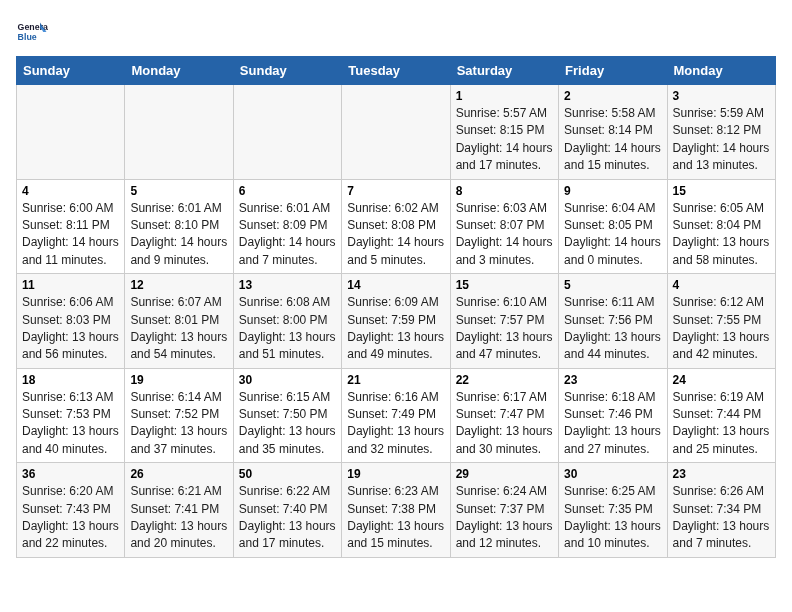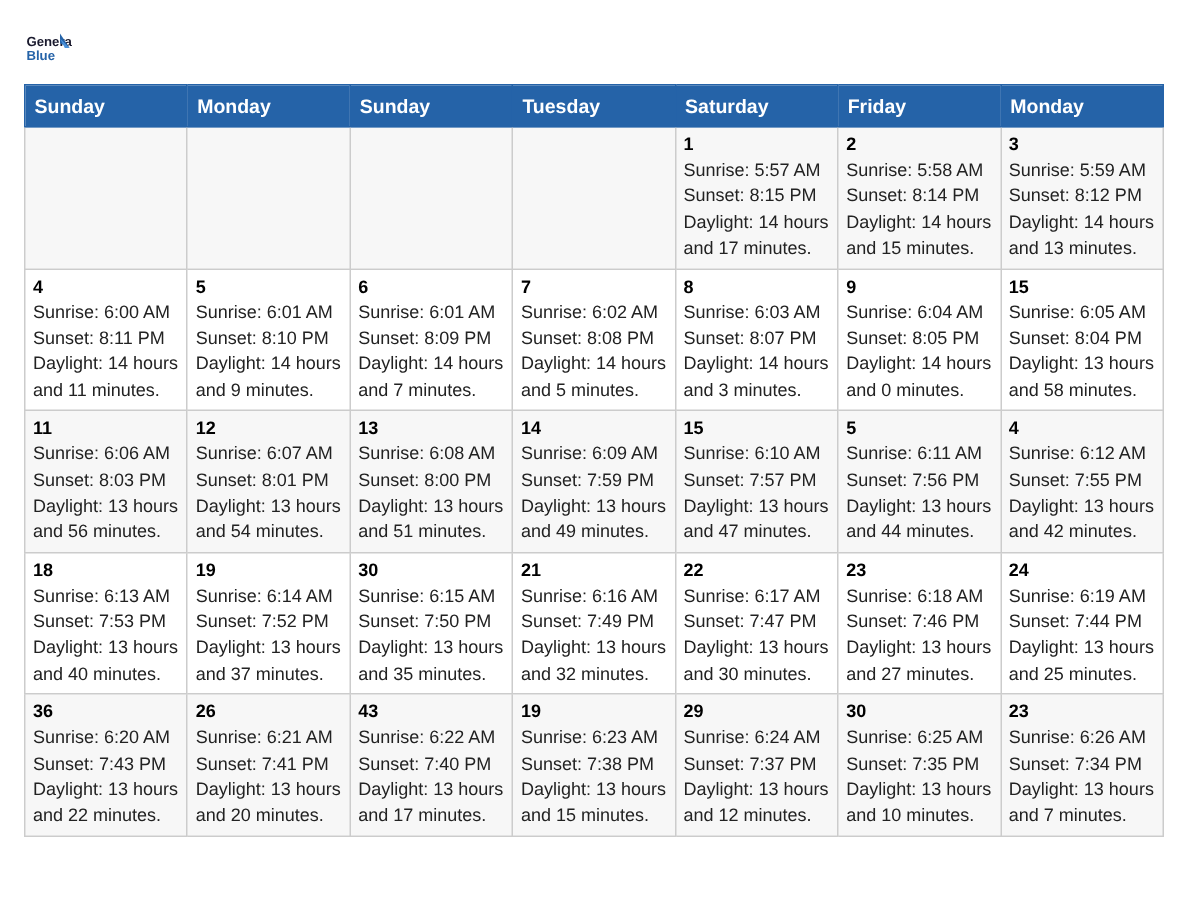--- a/index.html
+++ b/index.html
@@ -222,21 +222,21 @@
       <tr>
         <td>
           <span class="day-num">36</span>
           <div class="day-info">Sunrise: 6:20 AM<br>Sunset: 7:43 PM<br>Daylight: 13 hours<br>and 22 minutes.</div>
         </td>
         <td>
           <span class="day-num">26</span>
           <div class="day-info">Sunrise: 6:21 AM<br>Sunset: 7:41 PM<br>Daylight: 13 hours<br>and 20 minutes.</div>
         </td>
         <td>
-          <span class="day-num">43</span>
+          <span class="day-num">50</span>
           <div class="day-info">Sunrise: 6:22 AM<br>Sunset: 7:40 PM<br>Daylight: 13 hours<br>and 17 minutes.</div>
         </td>
         <td>
           <span class="day-num">19</span>
           <div class="day-info">Sunrise: 6:23 AM<br>Sunset: 7:38 PM<br>Daylight: 13 hours<br>and 15 minutes.</div>
         </td>
         <td>
           <span class="day-num">29</span>
           <div class="day-info">Sunrise: 6:24 AM<br>Sunset: 7:37 PM<br>Daylight: 13 hours<br>and 12 minutes.</div>
         </td>

